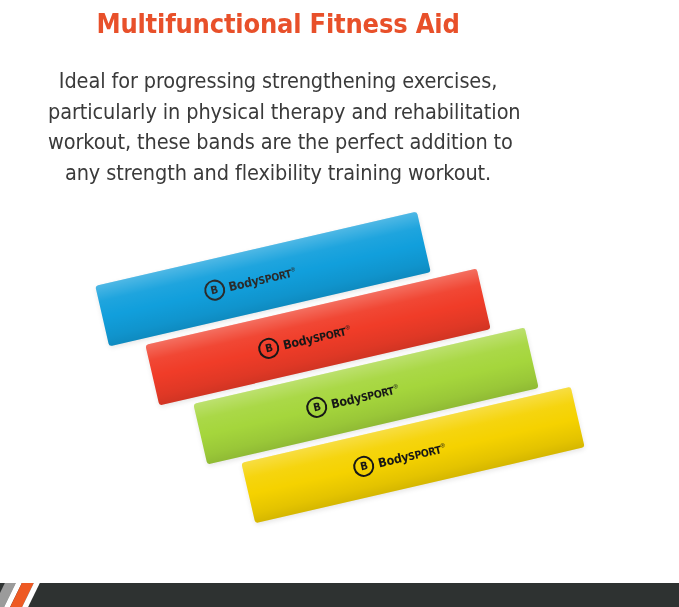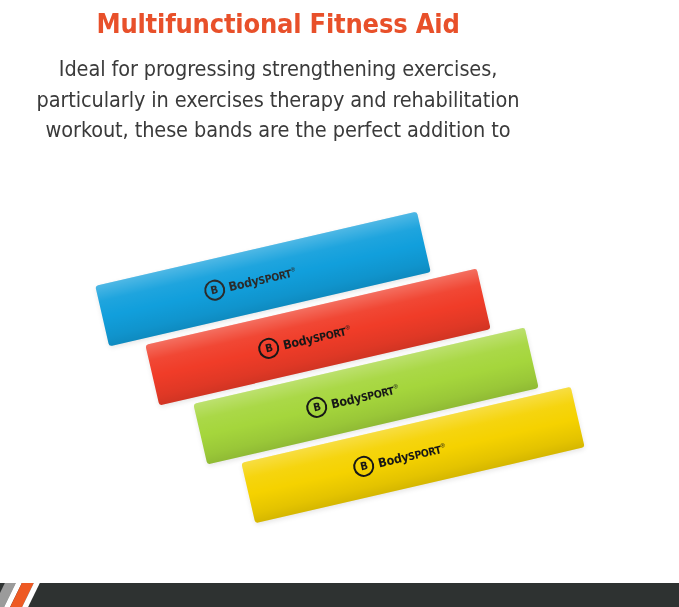--- a/index.html
+++ b/index.html
@@ -27,21 +27,21 @@
     margin: 0;
     padding-top: 8px;
     font-family: "DejaVu Sans Condensed", "Liberation Sans Narrow", "Liberation Sans", sans-serif;
     font-size: 27px;
     font-weight: bold;
     letter-spacing: -0.2px;
     color: #e8502a;
     line-height: 1.2;
   }
   .body-copy {
-    margin: 0;
+    margin: 12px;
     padding: 14px 36px 0 36px;
     font-family: "DejaVu Sans Condensed", "Liberation Sans Narrow", "Liberation Sans", sans-serif;
     font-size: 21.5px;
     font-weight: 300;
     color: #3a3a3a;
     line-height: 1.42;
     letter-spacing: -0.1px;
   }
   .body-copy .line { display: block; white-space: nowrap; }
 
@@ -146,22 +146,23 @@
   .stripe-orange { left:  15px; background: #ee5a24; width: 12px; }
   .stripe-white2 { left:  27px; background: #ffffff; width: 6px; }
 </style>
 </head>
 <body>
 
 <div class="text-block">
   <h1 class="headline" style="color: rgb(232, 80, 42);">Multifunctional Fitness Aid</h1>
   <p class="body-copy" style="color: rgb(58, 58, 58);">
     <span class="line">Ideal for progressing strengthening exercises,</span>
-    <span class="line">particularly in exercises therapy and rehabilitation</span>
+    <span class="line">particularly in physical therapy and rehabilitation</span>
     <span class="line">workout, these bands are the perfect addition to</span>
+    <span class="line">any strength and flexibility training workout.</span>
   </p>
 </div>
 
 <div class="photo">
 
   <div class="band band-blue" style="background: rgb(17, 159, 220);">
     <div class="logo logo-dark">
       <span class="logo-badge">B</span>
       <span class="logo-word">
         <span>Body</span><span class="sm">SPORT</span><span class="reg">®</span>

